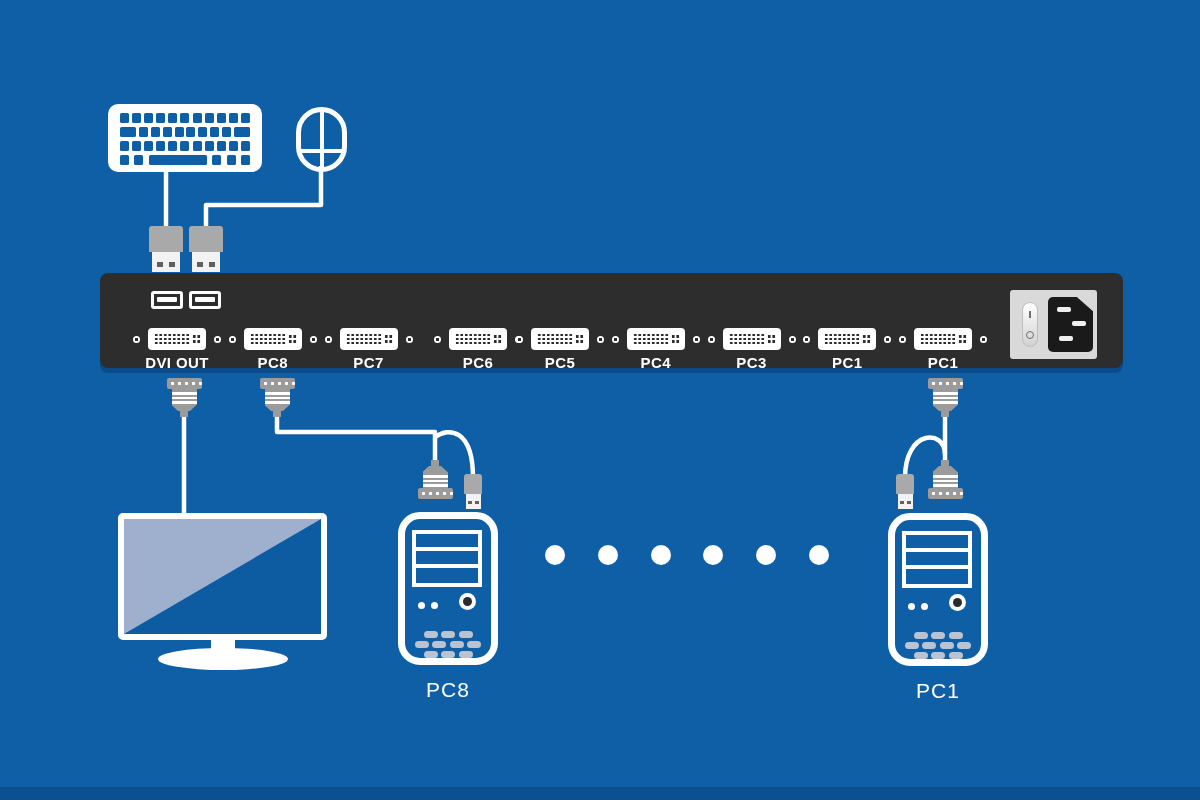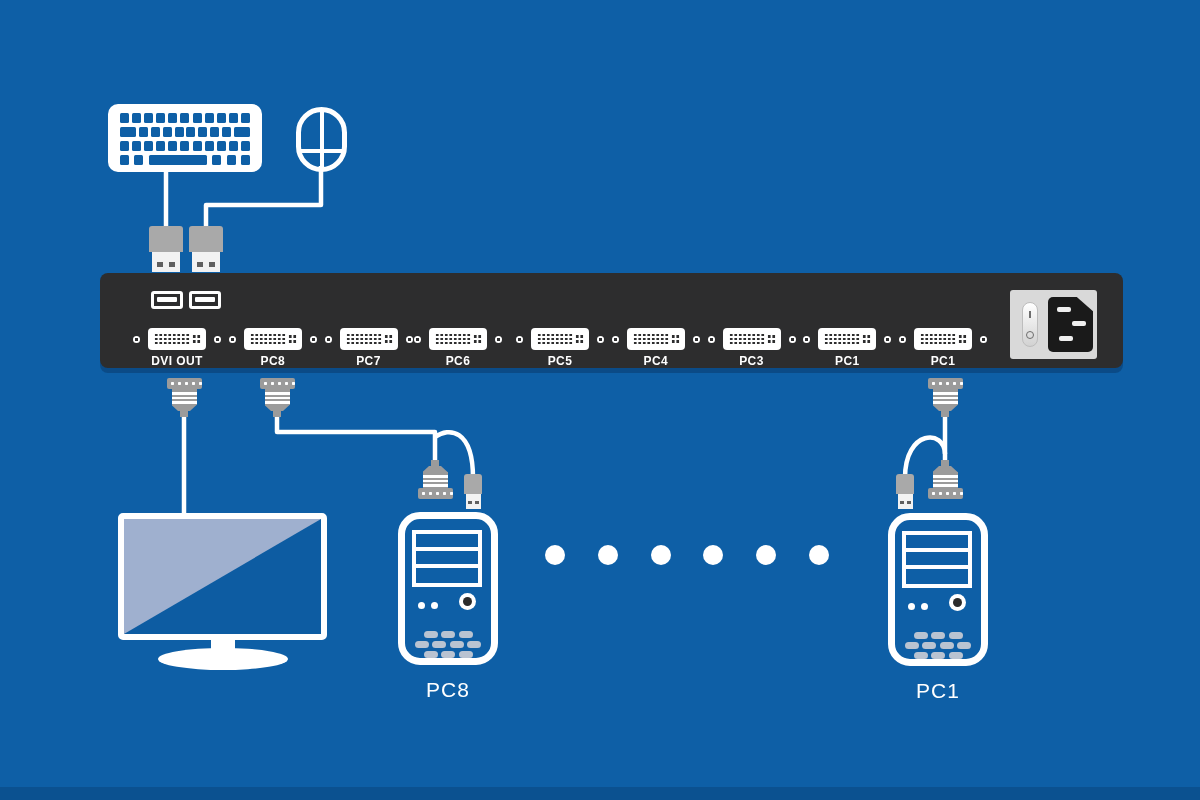--- a/index.html
+++ b/index.html
@@ -49,21 +49,21 @@
   .screw.left{left:4px;} .screw.right{right:4px;}
   .dvi-socket{position:absolute;left:19px;top:-2px;width:58px;height:22px;background:#fff;
               border-radius:4px;}
   .dvi-socket .pins{position:absolute;left:6px;top:5px;width:36px;height:12px;
        background-image:radial-gradient(circle,#2d2d2e 1.4px,transparent 1.5px);
        background-size:4.5px 4px;}
   .dvi-socket .pins2{position:absolute;right:5px;top:6px;width:9px;height:10px;
        background-image:radial-gradient(circle,#2d2d2e 1.6px,transparent 1.7px);
        background-size:4.5px 5px;}
   .port-label{position:absolute;left:0;right:0;top:24px;text-align:center;color:#fff;
-              font-size:12px;font-weight:600;letter-spacing:.4px;white-space:nowrap;}
+              font-size:15px;font-weight:600;letter-spacing:.4px;white-space:nowrap;}
 
   
   .power{position:absolute;left:910px;top:17px;width:87px;height:69px;background:#d9d9d9;border-radius:3px;}
   .rocker{position:absolute;left:12px;top:12px;width:16px;height:45px;border-radius:8px;
           background:linear-gradient(180deg,#ffffff,#d2d2d2);border:1px solid #bdbdbd;}
   .rocker .mark-i{position:absolute;left:50%;top:8px;width:2px;height:7px;margin-left:-1px;background:#6e6e6e;}
   .rocker .mark-o{position:absolute;left:50%;top:28px;width:8px;height:8px;margin-left:-4px;
                   border:1.6px solid #6e6e6e;border-radius:50%;}
   .inlet{position:absolute;left:38px;top:7px;width:45px;height:55px;background:#1a1a1a;border-radius:5px;
          clip-path:polygon(0 0,64% 0,100% 26%,100% 100%,0 100%);}
@@ -225,21 +225,21 @@
         </div>
         <div class="dvi-port" style="left:220.5px">
           <div class="screw left"></div>
           <div class="dvi-socket">
             <div class="pins"></div>
             <div class="pins2"></div>
           </div>
           <div class="screw right"></div>
           <div class="port-label">PC7</div>
         </div>
-        <div class="dvi-port" style="left:310px">
+        <div class="dvi-port" style="left:330px">
           <div class="screw left"></div>
           <div class="dvi-socket">
             <div class="pins"></div>
             <div class="pins2"></div>
           </div>
           <div class="screw right"></div>
           <div class="port-label">PC6</div>
         </div>
         <div class="dvi-port" style="left:412.0px">
           <div class="screw left"></div>

